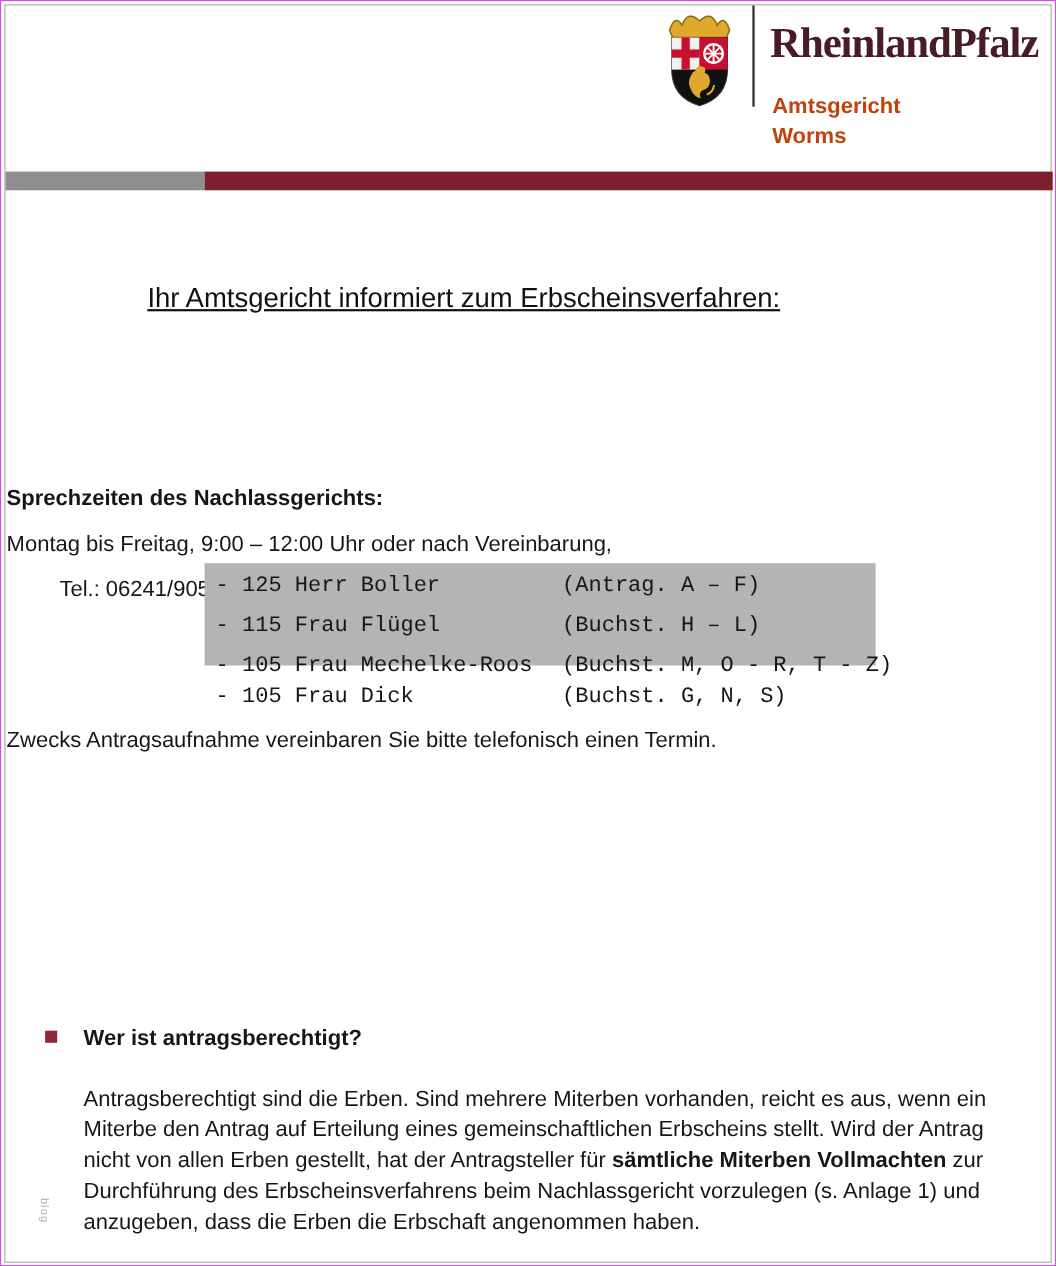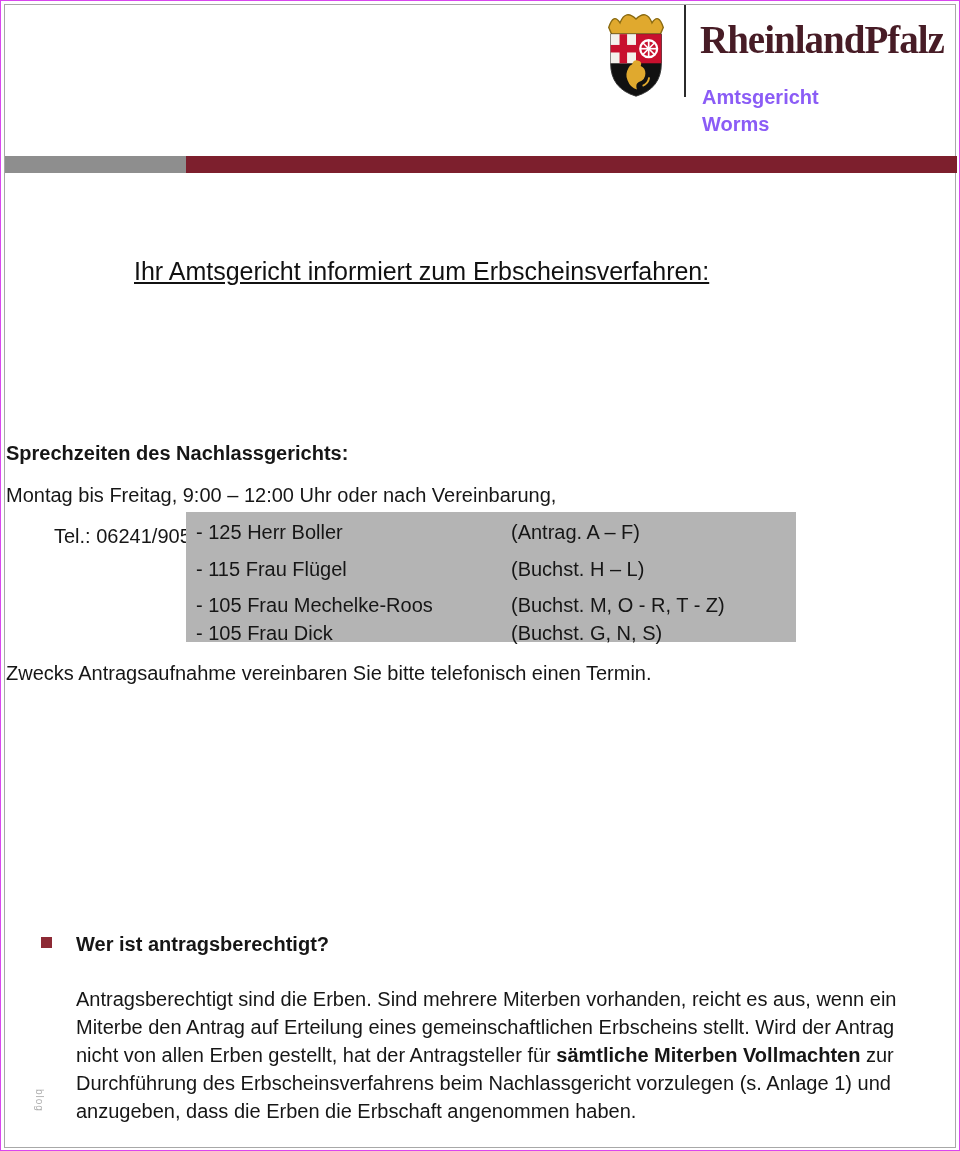--- a/index.html
+++ b/index.html
@@ -22,21 +22,21 @@
   .abs{position:absolute;}
   .wordmark{
     font-family:"Liberation Serif","DejaVu Serif",serif;
     font-weight:bold;
     font-size:39px;
     letter-spacing:-1px;
     color:#471c26;
     white-space:nowrap;
   }
   .office{
-    font-size:20px;font-weight:bold;line-height:27px;color:#8b5cf6;
+    font-size:20px;font-weight:bold;line-height:27px;color:#c2410c;
   }
   .divider{width:2px;background:#2b2b2b;}
   .bar-gray{background:#8e8e8e;}
   .bar-maroon{background:#7d1f2d;}
   .doc-title{font-size:25px;color:#111;white-space:nowrap;}
   .body-text{font-size:20px;line-height:28px;color:#161616;}
   .bold{font-weight:bold;}
   .gray-block{background:#b4b4b4;}
   .ext-row{position:absolute;left:0;width:100%;font-size:20px;color:#161616;white-space:nowrap;}
   .ext-name{position:absolute;left:10px;}
@@ -92,21 +92,21 @@
 
   <div class="abs doc-title" style="left:133px;top:256px;text-decoration:underline;">Ihr Amtsgericht informiert zum Erbscheinsverfahren:</div>
 
 
   <div class="abs body-text bold" style="left:5px;top:438px;">Sprechzeiten des Nachlassgerichts:</div>
 
   <div class="abs body-text" style="left:5px;top:480px;">Montag bis Freitag, 9:00 – 12:00 Uhr oder nach Vereinbarung,</div>
 
   <div class="abs body-text" style="left:5px;top:521px;padding-left:48px;">Tel.: 06241/905</div>
 
-  <div class="abs gray-block" style="left:185px;top:511px;width:610px;height:130px;">
+  <div class="abs gray-block" style="left:185px;top:511px;width:610px;height:93px;font-family:Liberation Mono, monospace;">
     <div class="ext-row" style="top:9px;">
       <span class="ext-name">- 125 Herr Boller</span>
       <span class="ext-letters">(Antrag. A – F)</span>
     </div>
     <div class="ext-row" style="top:46px;">
       <span class="ext-name">- 115 Frau Flügel</span>
       <span class="ext-letters">(Buchst. H – L)</span>
     </div>
     <div class="ext-row" style="top:82px;">
       <span class="ext-name">- 105 Frau Mechelke-Roos</span>

